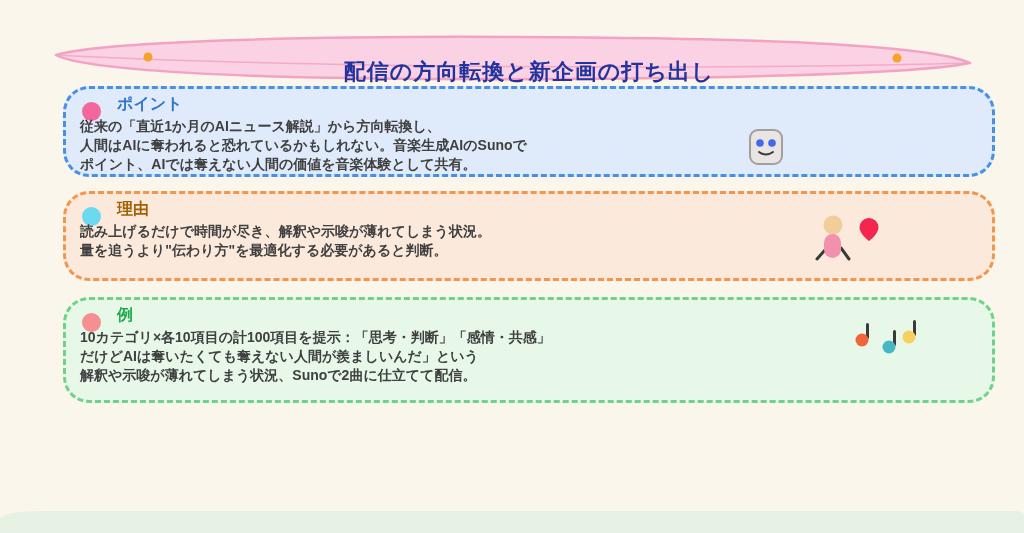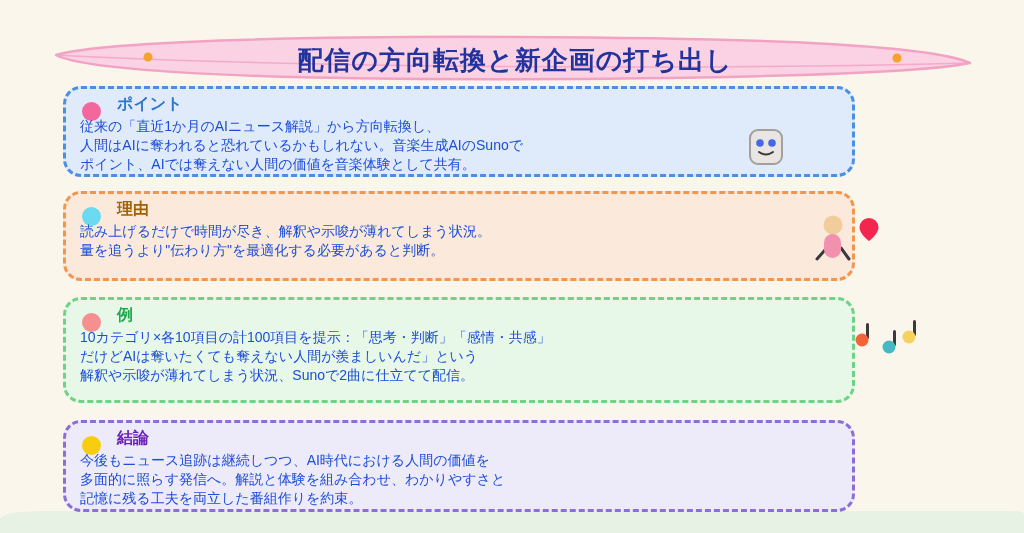--- a/index.html
+++ b/index.html
@@ -15,30 +15,30 @@
   .footer-strip{
     position:absolute;left:0;bottom:0;width:1024px;height:22px;
     background:#E8F2E4;
     border-radius:40px 10px 0 0 / 8px 3px 0 0;
   }
 
   
   .banner-wrap{position:absolute;left:48px;top:33px;width:930px;height:50px;}
   .banner-wrap svg{position:absolute;left:0;top:0;}
   .page-title{
-    position:absolute;left:0;top:8px;width:100%;margin:2px;
+    position:absolute;left:0;top:8px;width:100%;margin:16px;
     text-align:center;
-    font-size:26px;font-weight:bold;color:#22339E;
+    font-size:22px;font-weight:bold;color:#22339E;
     letter-spacing:1px;
   }
 
   
   .box{
-    position:absolute;left:63px;width:792px;
-    border-radius:18px;border:3px dashed;
+    position:absolute;left:63px;width:932px;
+    border-radius:26px;border:3px dashed;
     box-sizing:border-box;
   }
   .s1{top:86px;height:91px;background:#DFEAFB;border-color:#4A90E2;}
   .s2{top:191px;height:90px;background:#FBEADC;border-color:#F2954D;}
   .s3{top:297px;height:106px;background:#E7F8E8;border-color:#70D287;}
   .s4{top:420px;height:92px;background:#EDEAFA;border-color:#8C6FD6;}
 
   .bullet{
     position:absolute;left:16px;top:13px;width:19px;height:19px;border-radius:50%;
   }
@@ -51,22 +51,23 @@
     position:absolute;left:51px;top:5px;margin:0;
     font-size:16px;font-weight:bold;
   }
   .h1{color:#2F74C9;}
   .h2{color:#a16207;}
   .h3{color:#1FA94E;}
   .h4{color:#6B21B8;}
 
   .body{
     position:absolute;left:14px;top:28px;
-    font-size:14px;line-height:19px;color:#1d4ed8;
+    font-size:14px;line-height:19px;color:#404040;
     white-space:nowrap;
+    font-weight:bold;
   }
 
   .icon{position:absolute;}
   .icon-robot{left:682px;top:39px;}
   .icon-runner{left:725px;top:20px;}
   .icon-notes{left:785px;top:17px;}
 </style>
 </head>
 <body>
 
@@ -134,23 +135,14 @@
         <rect x="15" y="6" width="3" height="16" rx="1.5" fill="#3A3A3A"></rect>
         <circle cx="11" cy="23" r="6.5" fill="#F2653A"></circle>
         <rect x="42" y="13" width="3" height="16" rx="1.5" fill="#3A3A3A"></rect>
         <circle cx="38" cy="30" r="6.5" fill="#45B8C4"></circle>
         <rect x="62" y="3" width="3" height="16" rx="1.5" fill="#3A3A3A"></rect>
         <circle cx="58" cy="20" r="6.5" fill="#F7D15E"></circle>
       </svg>
     </div>
   </section>
 
-  <section class="box s4">
-    <span class="bullet b4"></span>
-    <h2 class="hd h4">結論</h2>
-    <div class="body">
-      <div>今後もニュース追跡は継続しつつ、AI時代における人間の価値を</div>
-      <div>多面的に照らす発信へ。解説と体験を組み合わせ、わかりやすさと</div>
-      <div>記憶に残る工夫を両立した番組作りを約束。</div>
-    </div>
-  </section>
 
 </div>
 
 </body></html>

